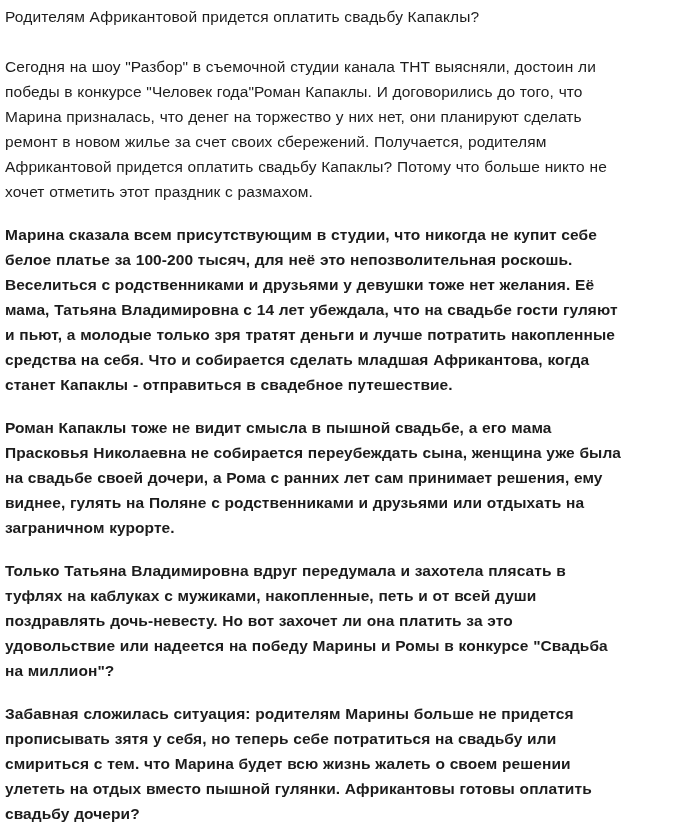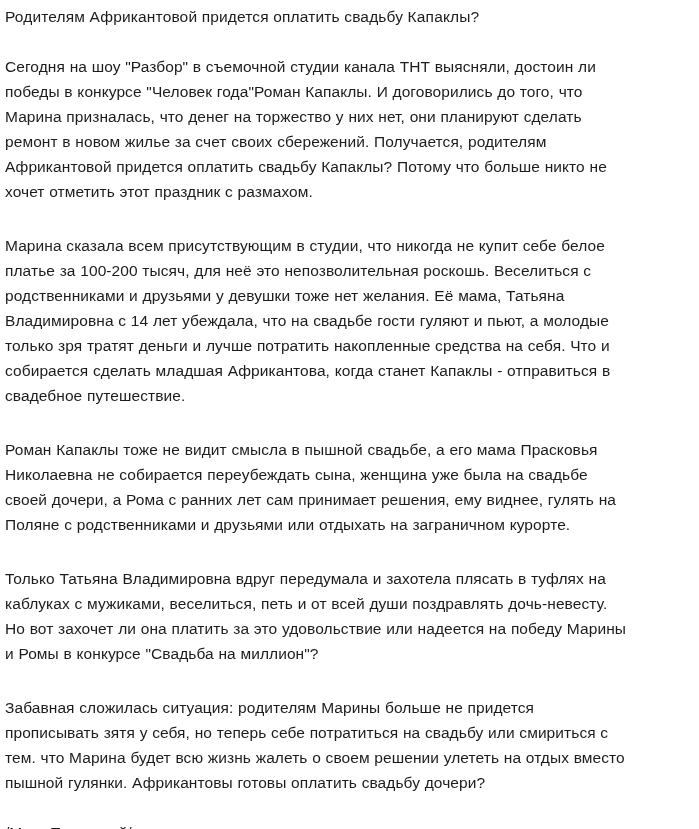--- a/index.html
+++ b/index.html
@@ -43,21 +43,22 @@
     line-height: 25px;
     font-weight: 400;
     color: #1c1c1c;
     margin: 0;
     text-align: left;
     letter-spacing: 0.005em;
     word-spacing: 0.02em;
   }
 
   .paragraph + .paragraph {
-    margin-top: 29px;
+    margin-top: 18px;
+    font-weight: bold;
   }
 
   .signature {
     font-size: 15.5px;
     line-height: 25px;
     font-weight: 400;
     color: #1c1c1c;
     margin: 25px 0 0 0;
   }
 </style>
@@ -67,19 +68,19 @@
 <div class="article">
 
   <h1 class="article-title">Родителям Африкантовой придется оплатить свадьбу Капаклы?</h1>
 
   <div class="spacer"></div>
 
   <div class="article-body">
     <p class="paragraph">Сегодня на шоу "Разбор" в съемочной студии канала ТНТ выясняли, достоин ли победы в конкурсе "Человек года"Роман Капаклы. И договорились до того, что Марина призналась, что денег на торжество у них нет, они планируют сделать ремонт в новом жилье за счет своих сбережений. Получается, родителям Африкантовой придется оплатить свадьбу Капаклы? Потому что больше никто не хочет отметить этот праздник с размахом.</p>
     <p class="paragraph">Марина сказала всем присутствующим в студии, что никогда не купит себе белое платье за 100-200 тысяч, для неё это непозволительная роскошь. Веселиться с родственниками и друзьями у девушки тоже нет желания. Её мама, Татьяна Владимировна с 14 лет убеждала, что на свадьбе гости гуляют и пьют, а молодые только зря тратят деньги и лучше потратить накопленные средства на себя. Что и собирается сделать младшая Африкантова, когда станет Капаклы - отправиться в свадебное путешествие.</p>
     <p class="paragraph">Роман Капаклы тоже не видит смысла в пышной свадьбе, а его мама Прасковья Николаевна не собирается переубеждать сына, женщина уже была на свадьбе своей дочери, а Рома с ранних лет сам принимает решения, ему виднее, гулять на Поляне с родственниками и друзьями или отдыхать на заграничном курорте.</p>
-    <p class="paragraph">Только Татьяна Владимировна вдруг передумала и захотела плясать в туфлях на каблуках с мужиками, веселиться, петь и от всей души поздравлять дочь-невесту. Но вот захочет ли она платить за это удовольствие или надеется на победу Марины и Ромы в конкурсе "Свадьба на миллион"?</p>
+    <p class="paragraph">Только Татьяна Владимировна вдруг передумала и захотела плясать в туфлях на каблуках с мужиками, накопленные, петь и от всей души поздравлять дочь-невесту. Но вот захочет ли она платить за это удовольствие или надеется на победу Марины и Ромы в конкурсе "Свадьба на миллион"?</p>
     <p class="paragraph">Забавная сложилась ситуация: родителям Марины больше не придется прописывать зятя у себя, но теперь себе потратиться на свадьбу или смириться с тем. что Марина будет всю жизнь жалеть о своем решении улететь на отдых вместо пышной гулянки. Африкантовы готовы оплатить свадьбу дочери?</p>
   </div>
 
   <p class="signature">/Макс Полянский/</p>
 
 </div>
 
 </body></html>

